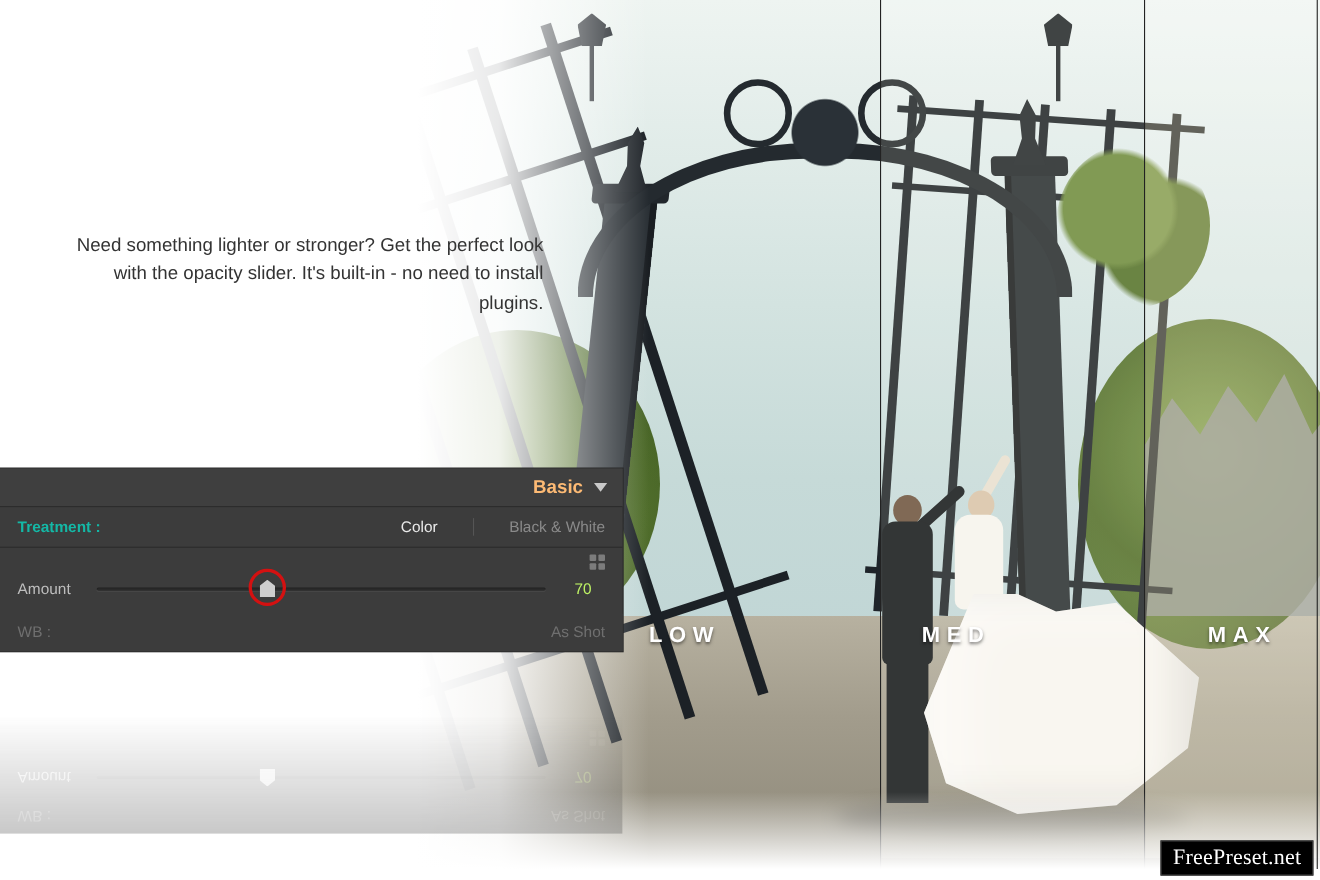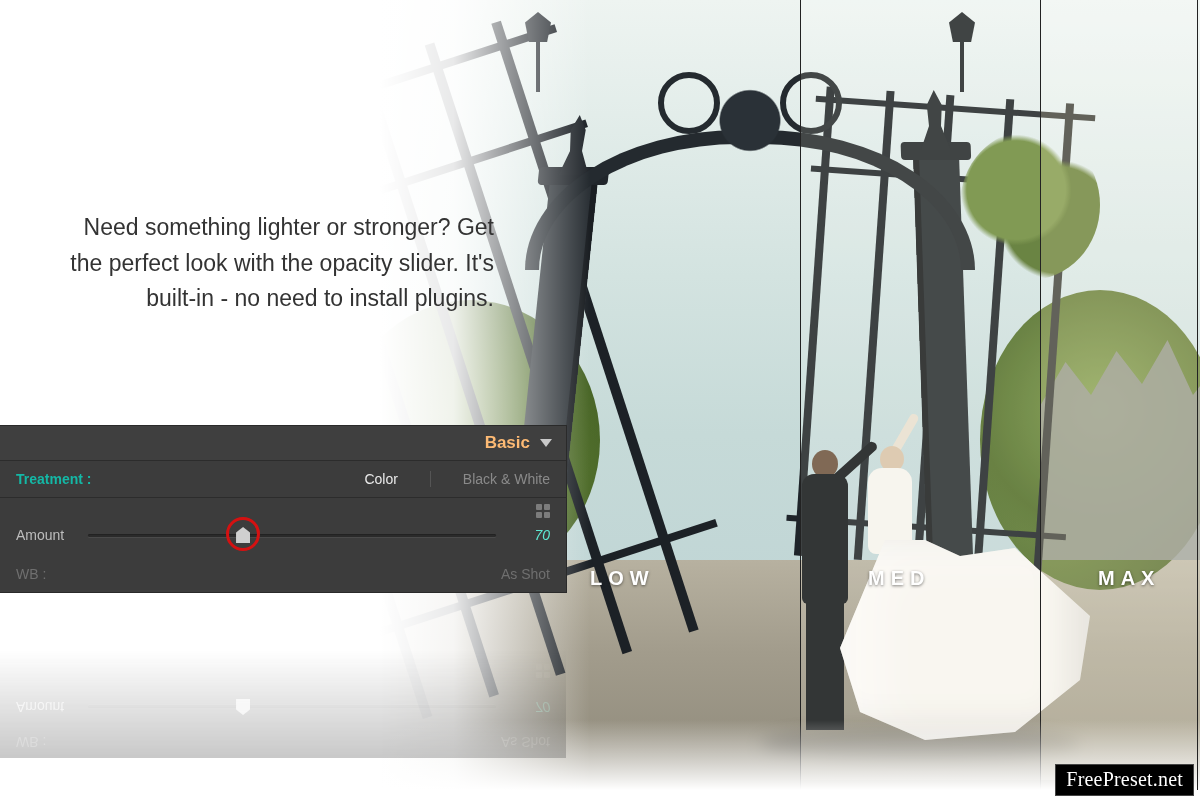--- a/index.html
+++ b/index.html
@@ -89,32 +89,32 @@
   
   .tone-med { position:absolute; left:420px; top:0; bottom:10px; width:240px; background:rgba(255,245,210,.14); mix-blend-mode:screen;}
   .tone-max { position:absolute; left:660px; top:0; bottom:10px; right:0; background:rgba(255,240,190,.3); mix-blend-mode:screen;}
   .divider { position:absolute; top:0; bottom:0; width:1px; background:#222; }
   .dv1 { left:420px; } .dv2 { left:660px; }
   .divider.outer-r { position:absolute; top:0; height:790px; right:2px; width:1px; background:#222;}
   .cmp-label{
     position:absolute; bottom:200px; color:#fff; font-weight:700; letter-spacing:6px;
     font-size:20px; text-shadow:0 1px 3px rgba(0,0,0,.5);
   }
-  .cmp-low{ left:210px;} .cmp-med{ left:488px;} .cmp-max{ left:718px;}
+  .cmp-low{ left:210px;} .cmp-med{ left:458px;} .cmp-max{ left:718px;}
 
   
   .left-fade{ position:absolute; left:0; top:0; bottom:0; width:210px;
     background:linear-gradient(90deg,#fff 0%, rgba(255,255,255,.9) 35%, rgba(255,255,255,0) 100%);}
   .bottom-fade{position:absolute; left:0; right:0; bottom:0; height:70px;
     background:linear-gradient(180deg, rgba(255,255,255,0), #fff);}
 
   
   .copy { position:absolute; left:64px; top:188px; width:430px; text-align:right; color:#111; z-index:20;}
   .copy h1{ font-size:42px; line-height:1.12; font-weight:800; letter-spacing:-0.5px;}
-  .copy p{ margin-top:22px; font-size:23px; line-height:1.55; color:#333;}
+  .copy p{ margin-top:22px; font-size:17px; line-height:1.55; color:#333;}
 
   
   .panel-wrap{ position:absolute; left:0; top:426px; width:566px; z-index:15;}
   .panel{ background:#3c3c3c; color:#c9c9c9; font-family:"Segoe UI","Helvetica Neue",Arial,sans-serif;
     font-size:14px; box-shadow:0 0 0 1px #2a2a2a; }
   .panel .hdr{ display:flex; justify-content:flex-end; align-items:center; gap:10px;
     padding:7px 14px 7px 0; border-bottom:1px solid #2c2c2c; background:#3f3f3f;}
   .panel .hdr .title{ color:#fdba74; font-size:17px;font-weight:bold;}
   .tri{ width:0;height:0;border-left:6px solid transparent;border-right:6px solid transparent;border-top:8px solid #c9c9c9;}
   .row{ display:flex; align-items:center; padding:10px 16px;}
@@ -131,21 +131,21 @@
   .row.amount{ padding:8px 16px 14px; gap:14px;}
   .amount .albl{ color:#bdbdbd; width:58px;}
   .slider{ position:relative; flex:1; height:18px;}
   .track{ position:absolute; left:0; right:0; top:8px; height:3px; background:#2a2a2a; border-radius:2px; box-shadow:inset 0 1px 0 #222, 0 1px 0 #4a4a4a;}
   .thumb{ position:absolute; top:1px; width:14px; height:16px; background:#cfcfcf;
     left:calc(38% - 7px);
     clip-path: polygon(50% 0,100% 35%,100% 100%,0 100%,0 35%);
     box-shadow:0 1px 1px rgba(0,0,0,.5);}
   .ring{ position:absolute; width:34px; height:34px; border:3px solid #d41111; border-radius:50%;
     left:calc(38% - 17px); top:-9px;}
-  .valbox{ width:40px; text-align:right; color:#5eead4;font-style:italic;}
+  .valbox{ width:40px; text-align:center; color:#bef264;}
   .row.wb{ padding:8px 16px 10px; justify-content:space-between; background:linear-gradient(180deg,#3c3c3c,#3c3c3c);}
   .wb .lbl{ color:#6f6f6f;} .wb .val{ color:#6f6f6f;}
   
   .reflect{ transform:scaleY(-1); opacity:.35;
     -webkit-mask-image:linear-gradient(180deg, rgba(0,0,0,.8), transparent 65%);
             mask-image:linear-gradient(180deg, rgba(0,0,0,.8), transparent 65%);
     filter:blur(.4px);}
 
   
   .watermark{ position:absolute; right:6px; bottom:4px; background:#000; color:#fff;

